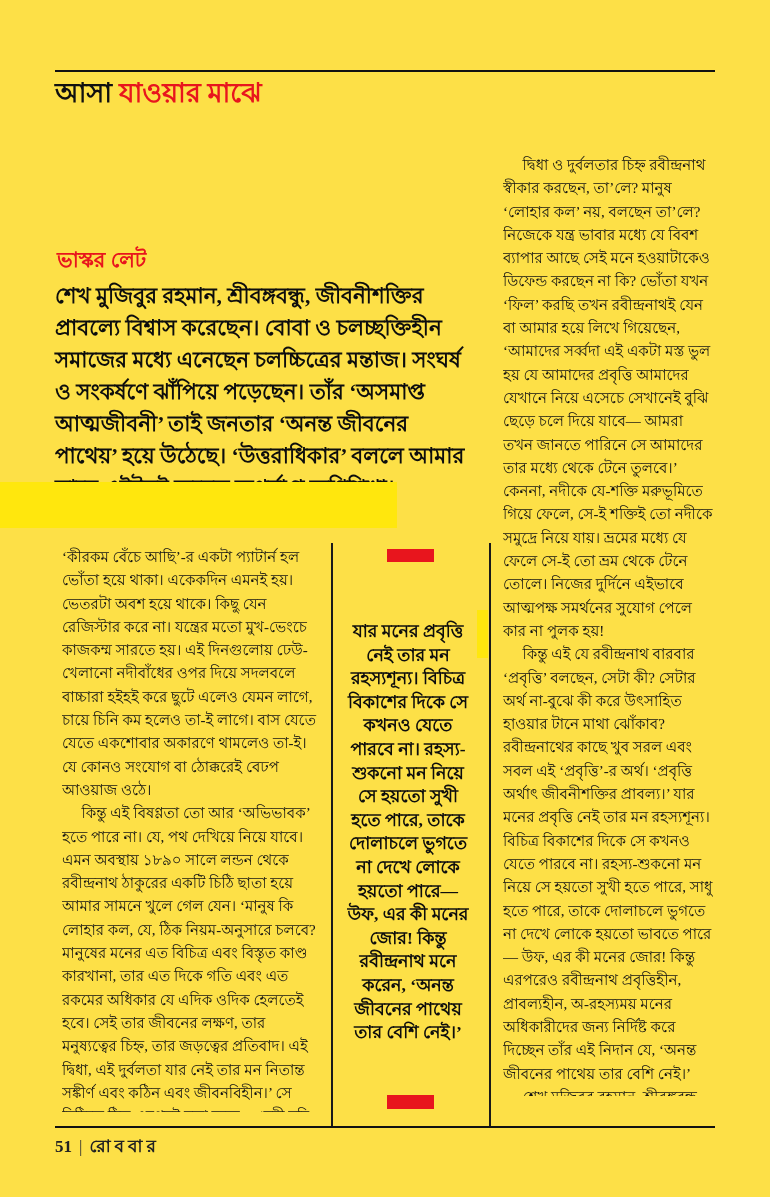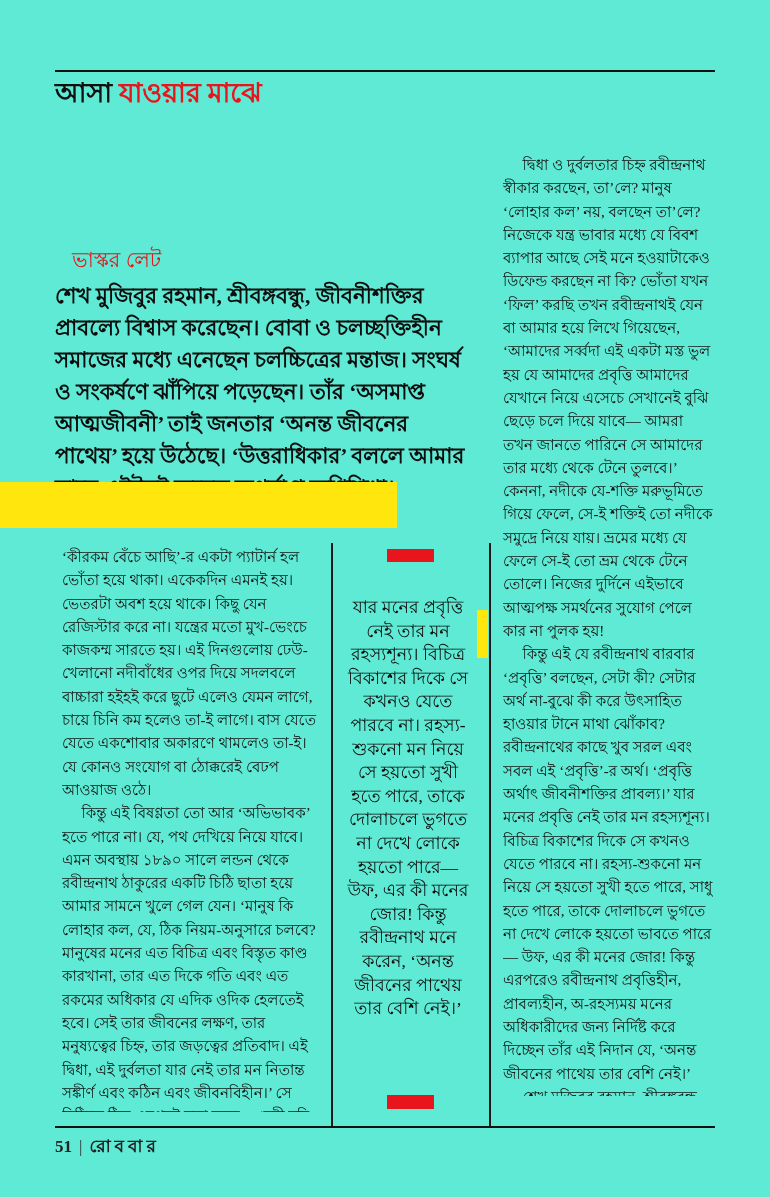--- a/index.html
+++ b/index.html
@@ -1,45 +1,45 @@
 <!DOCTYPE html>
 <html lang="bn"><head>
 <meta charset="utf-8">
 <style>
   html,body{margin:0;padding:0;background:#ffffff;}
   .page{
     position:relative;
     width:770px;height:1197px;
-    background:#5eead4;
+    background:#fde047;
     overflow:hidden;
     font-family:"Liberation Serif","DejaVu Serif",serif;
     color:#101010;
   }
   .abs{position:absolute;}
   
   .top-rule{left:55px;top:70px;width:660px;height:2px;background:#111;}
   .kicker{left:55px;top:77px;width:420px;font-size:27px;font-weight:bold;line-height:32px;margin:0;letter-spacing:0;}
   .kicker .red-text{color:#e8151d;}
   .title{left:56px;top:160px;margin:0;font-size:64px;line-height:70px;font-weight:bold;color:#0b0b0b;}
-  .author{left:57px;top:244px;font-size:21px;font-weight:normal;color:#e8151d;margin-left:15px;}
+  .author{left:57px;top:244px;font-size:21px;font-weight:bold;color:#e8151d;}
   .standfirst{left:55px;top:280px;width:420px;margin:0;font-size:21.5px;line-height:32px;font-weight:bold;color:#0d0d0d;}
   
   .yellow-bar{left:0;top:482px;width:397px;height:46px;background:#ffe70d;}
   .yellow-mini{left:477px;top:610px;width:11px;height:48px;background:#ffe70d;}
   
   .col{font-size:15px;line-height:23.3px;color:#131313;}
   .col p{margin:0;}
   .col p.indent{text-indent:1.3em;}
   .col-left{left:62px;top:546px;width:258px;height:566px;overflow:hidden;}
   .col-right{left:503px;top:154px;width:212px;height:942px;overflow:hidden;}
   .divider{width:2px;background:#1a1a1a;top:543px;height:585px;}
   .divider-1{left:331px;}
   .divider-2{left:489px;}
-  .pull-quote{left:347px;top:596px;width:122px;height:486px;overflow:hidden;
-    text-align:center;font-weight:normal;font-size:17.5px;line-height:23.6px;color:#0d0d0d;}
+  .pull-quote{left:347px;top:620px;width:122px;height:486px;overflow:hidden;
+    text-align:center;font-weight:bold;font-size:17.5px;line-height:23.6px;color:#0d0d0d;}
   .pull-quote p{margin:0;}
   .red-bar{width:47px;background:#e8151d;left:387px;}
   .red-bar-top{top:549px;height:13px;}
   .red-bar-bottom{top:1095px;height:14px;}
   
   .bottom-rule{left:55px;top:1126px;width:660px;height:2px;background:#111;}
   .folio{left:55px;top:1133px;font-size:17px;font-weight:bold;color:#222;}
   .folio .sep{margin:0 7px;font-weight:normal;color:#333;}
   .folio .mag{letter-spacing:4px;}
 </style>

